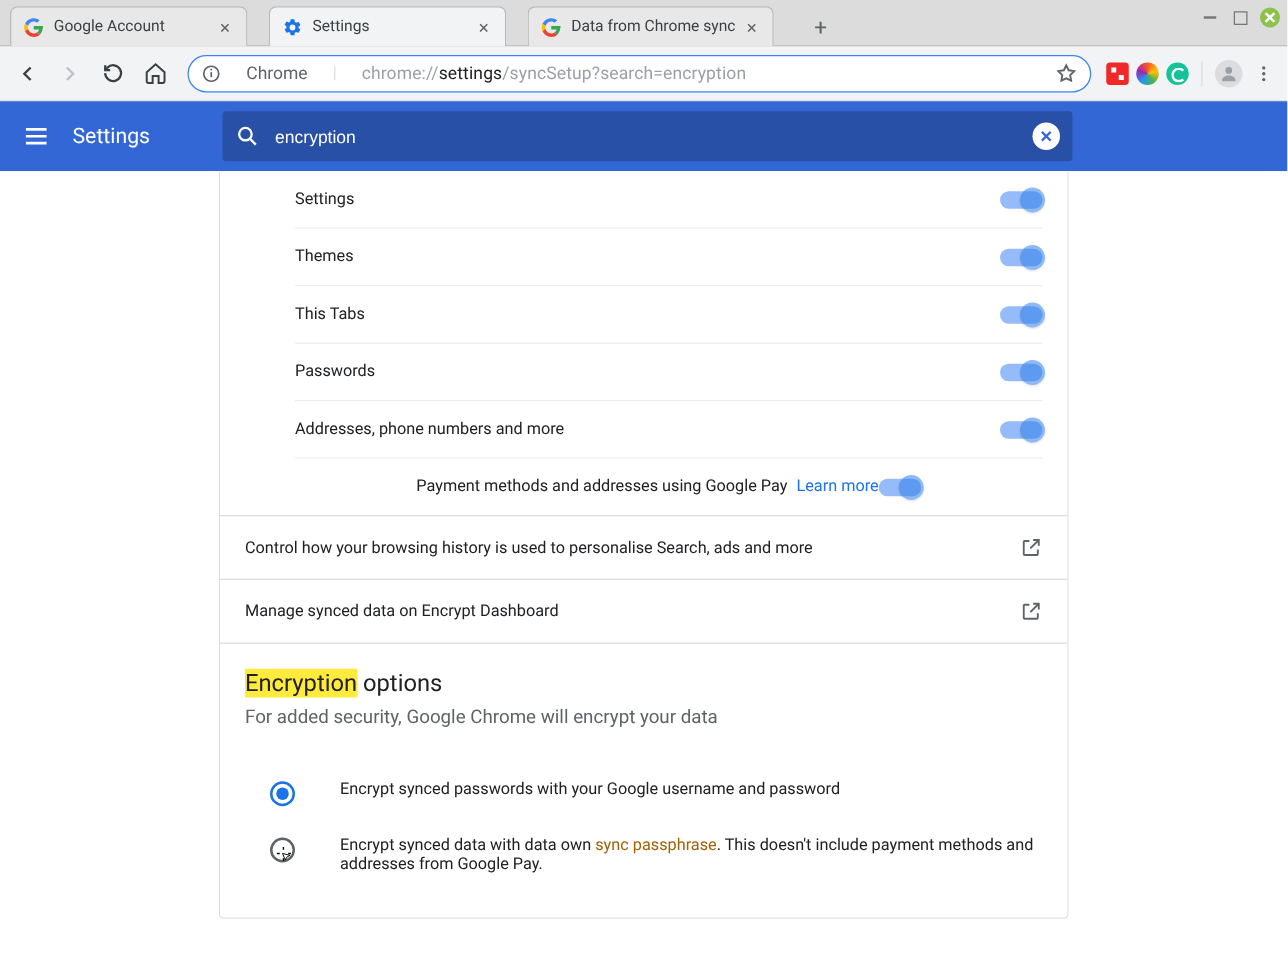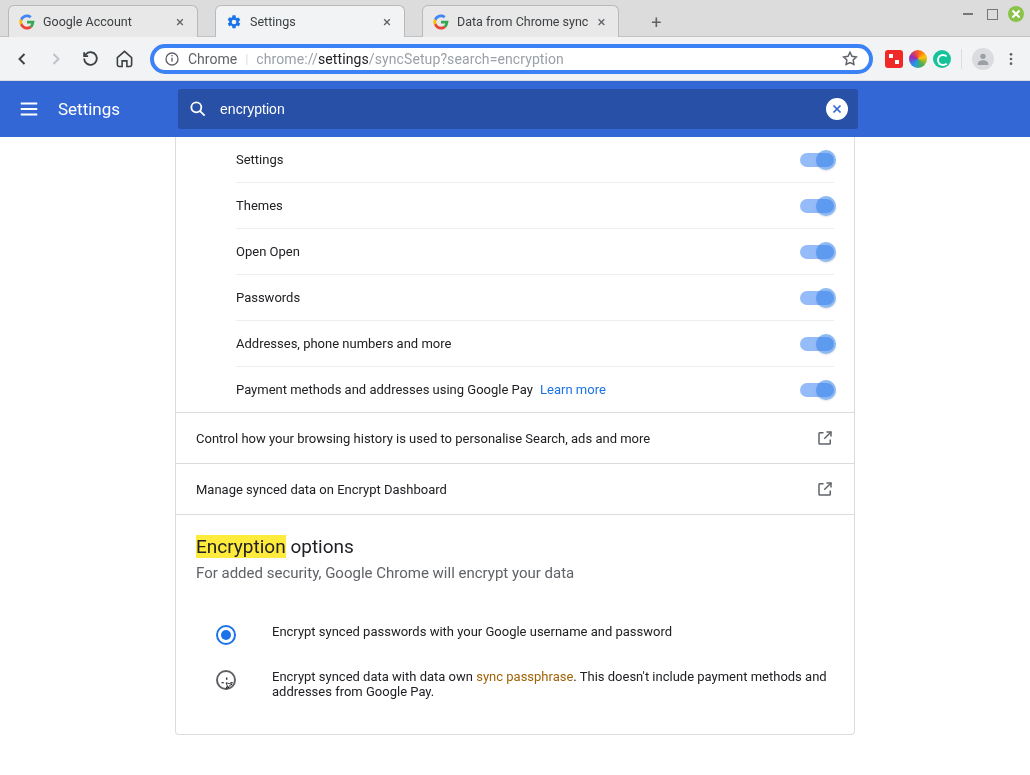--- a/index.html
+++ b/index.html
@@ -19,21 +19,21 @@
   .win-max::after { content: ""; display: block; width: 9px; height: 9px; border: 1.5px solid #777; }
   .win-close { width: 16px; height: 16px; border-radius: 50%; background: #8bc34a; position: relative; }
   .win-close::before, .win-close::after { content: ""; position: absolute; left: 3px; top: 7px; width: 10px; height: 2px; background: #fff; }
   .win-close::before { transform: rotate(45deg); }
   .win-close::after { transform: rotate(-45deg); }
 
   
   .toolbar { height: 44px; background: #f1f3f4; border-bottom: 1px solid #dadce0; display: flex; align-items: center; padding: 0 8px; gap: 6px; }
   .tb-icon { width: 28px; height: 28px; display: flex; align-items: center; justify-content: center; color: #5f6368; border-radius: 50%; cursor: pointer; }
   .tb-icon.disabled { color: #bdc1c6; cursor: default; }
-  .omnibox { flex: 1; height: 30px; background: #fff; border: 4px solid #3b82f6; border-radius: 16px; display: flex; align-items: center; padding: 0 10px; margin: 0 6px; gap: 8px; }
+  .omnibox { flex: 1; height: 30px; background: #fff; border: 1px solid #3b82f6; border-radius: 16px; display: flex; align-items: center; padding: 0 10px; margin: 0 6px; gap: 20px; }
   .secure { width: 16px; height: 16px; color: #5f6368; }
   .omnibox .prefix { color: #5f6368; font-size: 14px; }
   .omnibox .url { flex: 1; color: #9aa0a6; font-size: 14px; white-space: nowrap; overflow: hidden; letter-spacing: .1px; }
   .omnibox .url b { color: #202124; font-weight: 400; }
   .omnibox .star { color: #5f6368; }
   .ext-icons { display: flex; align-items: center; gap: 6px; }
   .ext { width: 18px; height: 18px; border-radius: 3px; }
   .ext.flip { background: #f12828; position: relative; }
   .ext.flip::after { content:""; position:absolute; left:4px; top:4px; width:4px; height:4px; background:#fff; }
   .ext.flip::before { content:""; position:absolute; right:4px; bottom:4px; width:4px; height:4px; background:#fff; }
@@ -55,21 +55,21 @@
 
   
   .viewport { height: calc(775px - 37px - 44px - 56px); overflow-y: scroll; background: #fff; display:flex; justify-content:center; }
   .viewport::-webkit-scrollbar { width: 14px; }
   .viewport::-webkit-scrollbar-track { background: #f1f1f1; }
   .viewport::-webkit-scrollbar-thumb { background: #c1c1c1; border-radius: 7px; }
   .card { width: 680px; border: 1px solid #dadce0; border-top: none; border-radius: 0 0 4px 4px; margin-top: 0; margin-bottom: 40px; background:#fff; }
   .inner { padding: 0 20px; }
   .row { display:flex; align-items:center; justify-content:space-between; padding: 15px 0; border-bottom: 1px solid #eee; font-size: 13px; color:#202124; }
   .row.indent { margin-left: 40px; }
-  .row:last-of-type { border-bottom: none; }
+  .row:last-of-type { border-bottom: none; justify-content: center; }
   .link-row { display:flex; align-items:center; justify-content:space-between; padding: 16px 20px; border-top: 1px solid #dadce0; font-size: 13px; color:#202124; cursor:pointer; }
   .openicon { color:#5f6368; width:18px; height:18px; }
 
   .toggle { width: 34px; height: 14px; background: #8ab4f8; border-radius: 7px; position: relative; cursor:pointer; opacity: .9; }
   .toggle::after { content:""; position:absolute; right:-2px; top:-3px; width:20px; height:20px; border-radius:50%; background:#1a73e8; box-shadow:0 1px 2px rgba(0,0,0,.25); opacity: .55; }
   .toggle.on::after { background:#1a73e8; }
 
   .section { padding: 20px; border-top: 1px solid #dadce0; }
   .section h3 { font-size: 19px; font-weight: 400; color:#202124; margin-bottom: 6px; }
   .section .hl { background: #ffeb3b; }
@@ -215,21 +215,21 @@
     <div class="inner">
       <div class="row indent">
         <span>Settings</span>
         <div class="toggle on"></div>
       </div>
       <div class="row indent">
         <span>Themes</span>
         <div class="toggle on"></div>
       </div>
       <div class="row indent">
-        <span>Open Open</span>
+        <span>This Tabs</span>
         <div class="toggle on"></div>
       </div>
       <div class="row indent">
         <span>Passwords</span>
         <div class="toggle on"></div>
       </div>
       <div class="row indent">
         <span>Addresses, phone numbers and more</span>
         <div class="toggle on"></div>
       </div>

